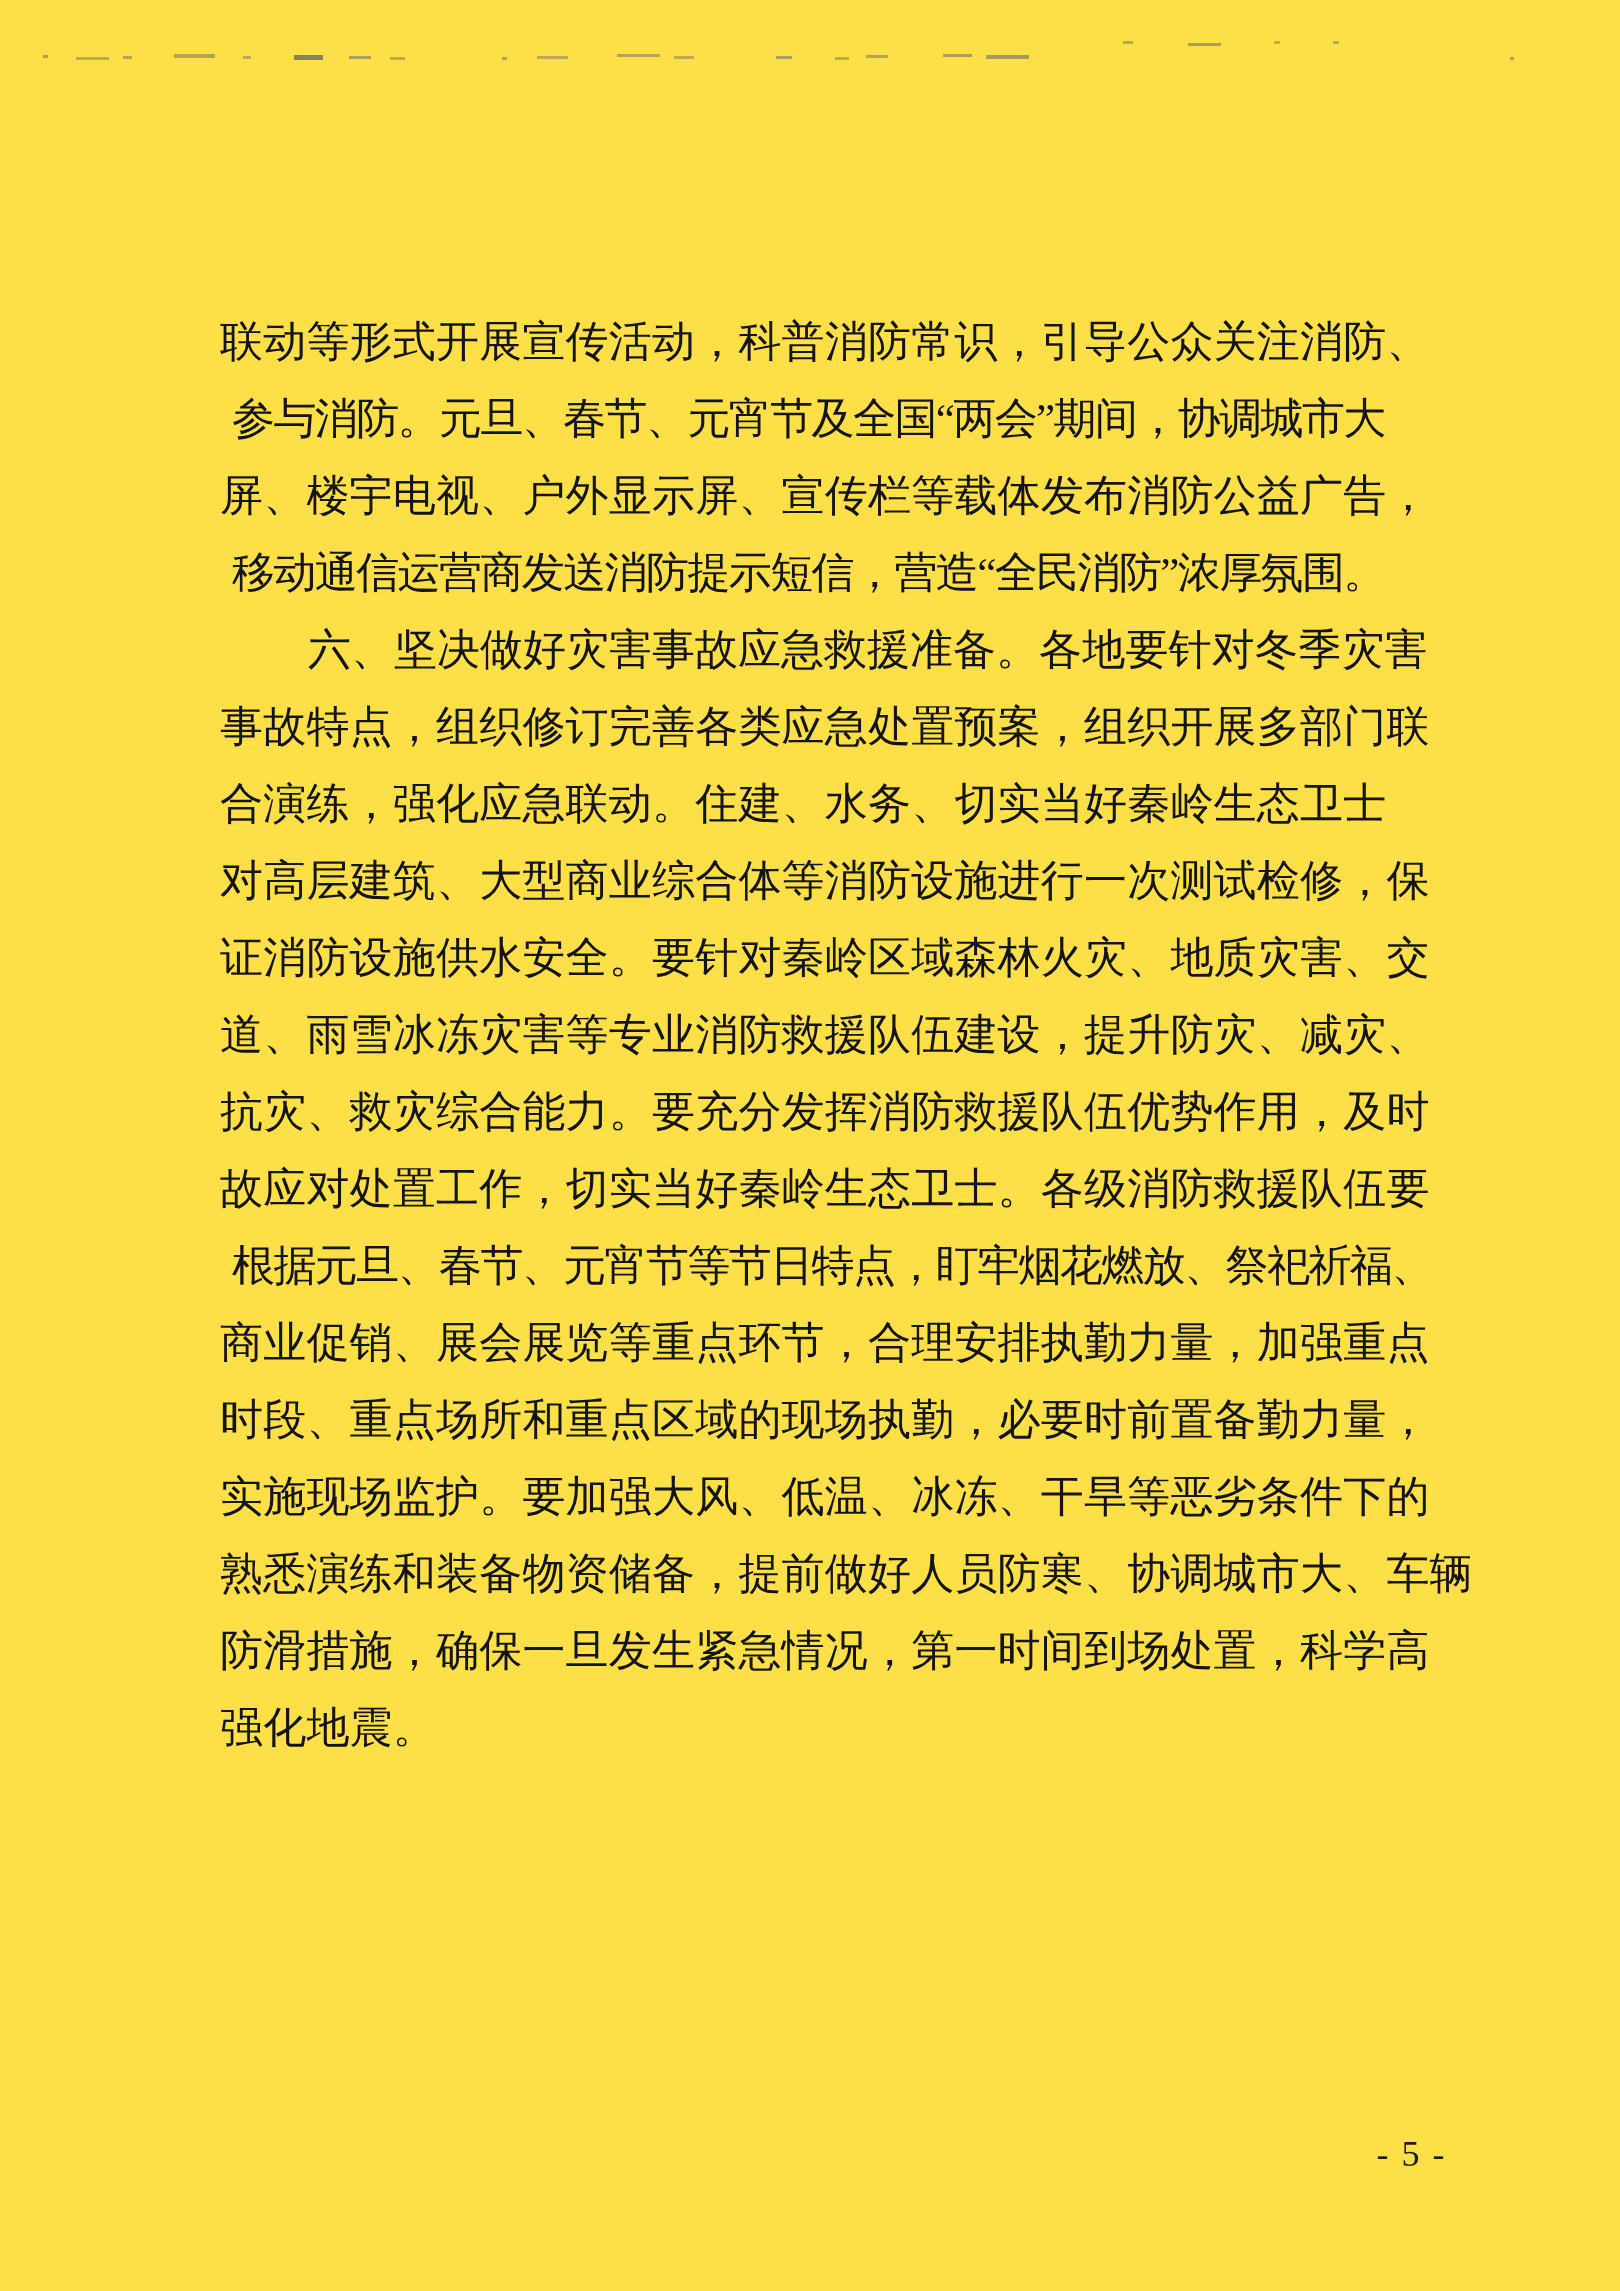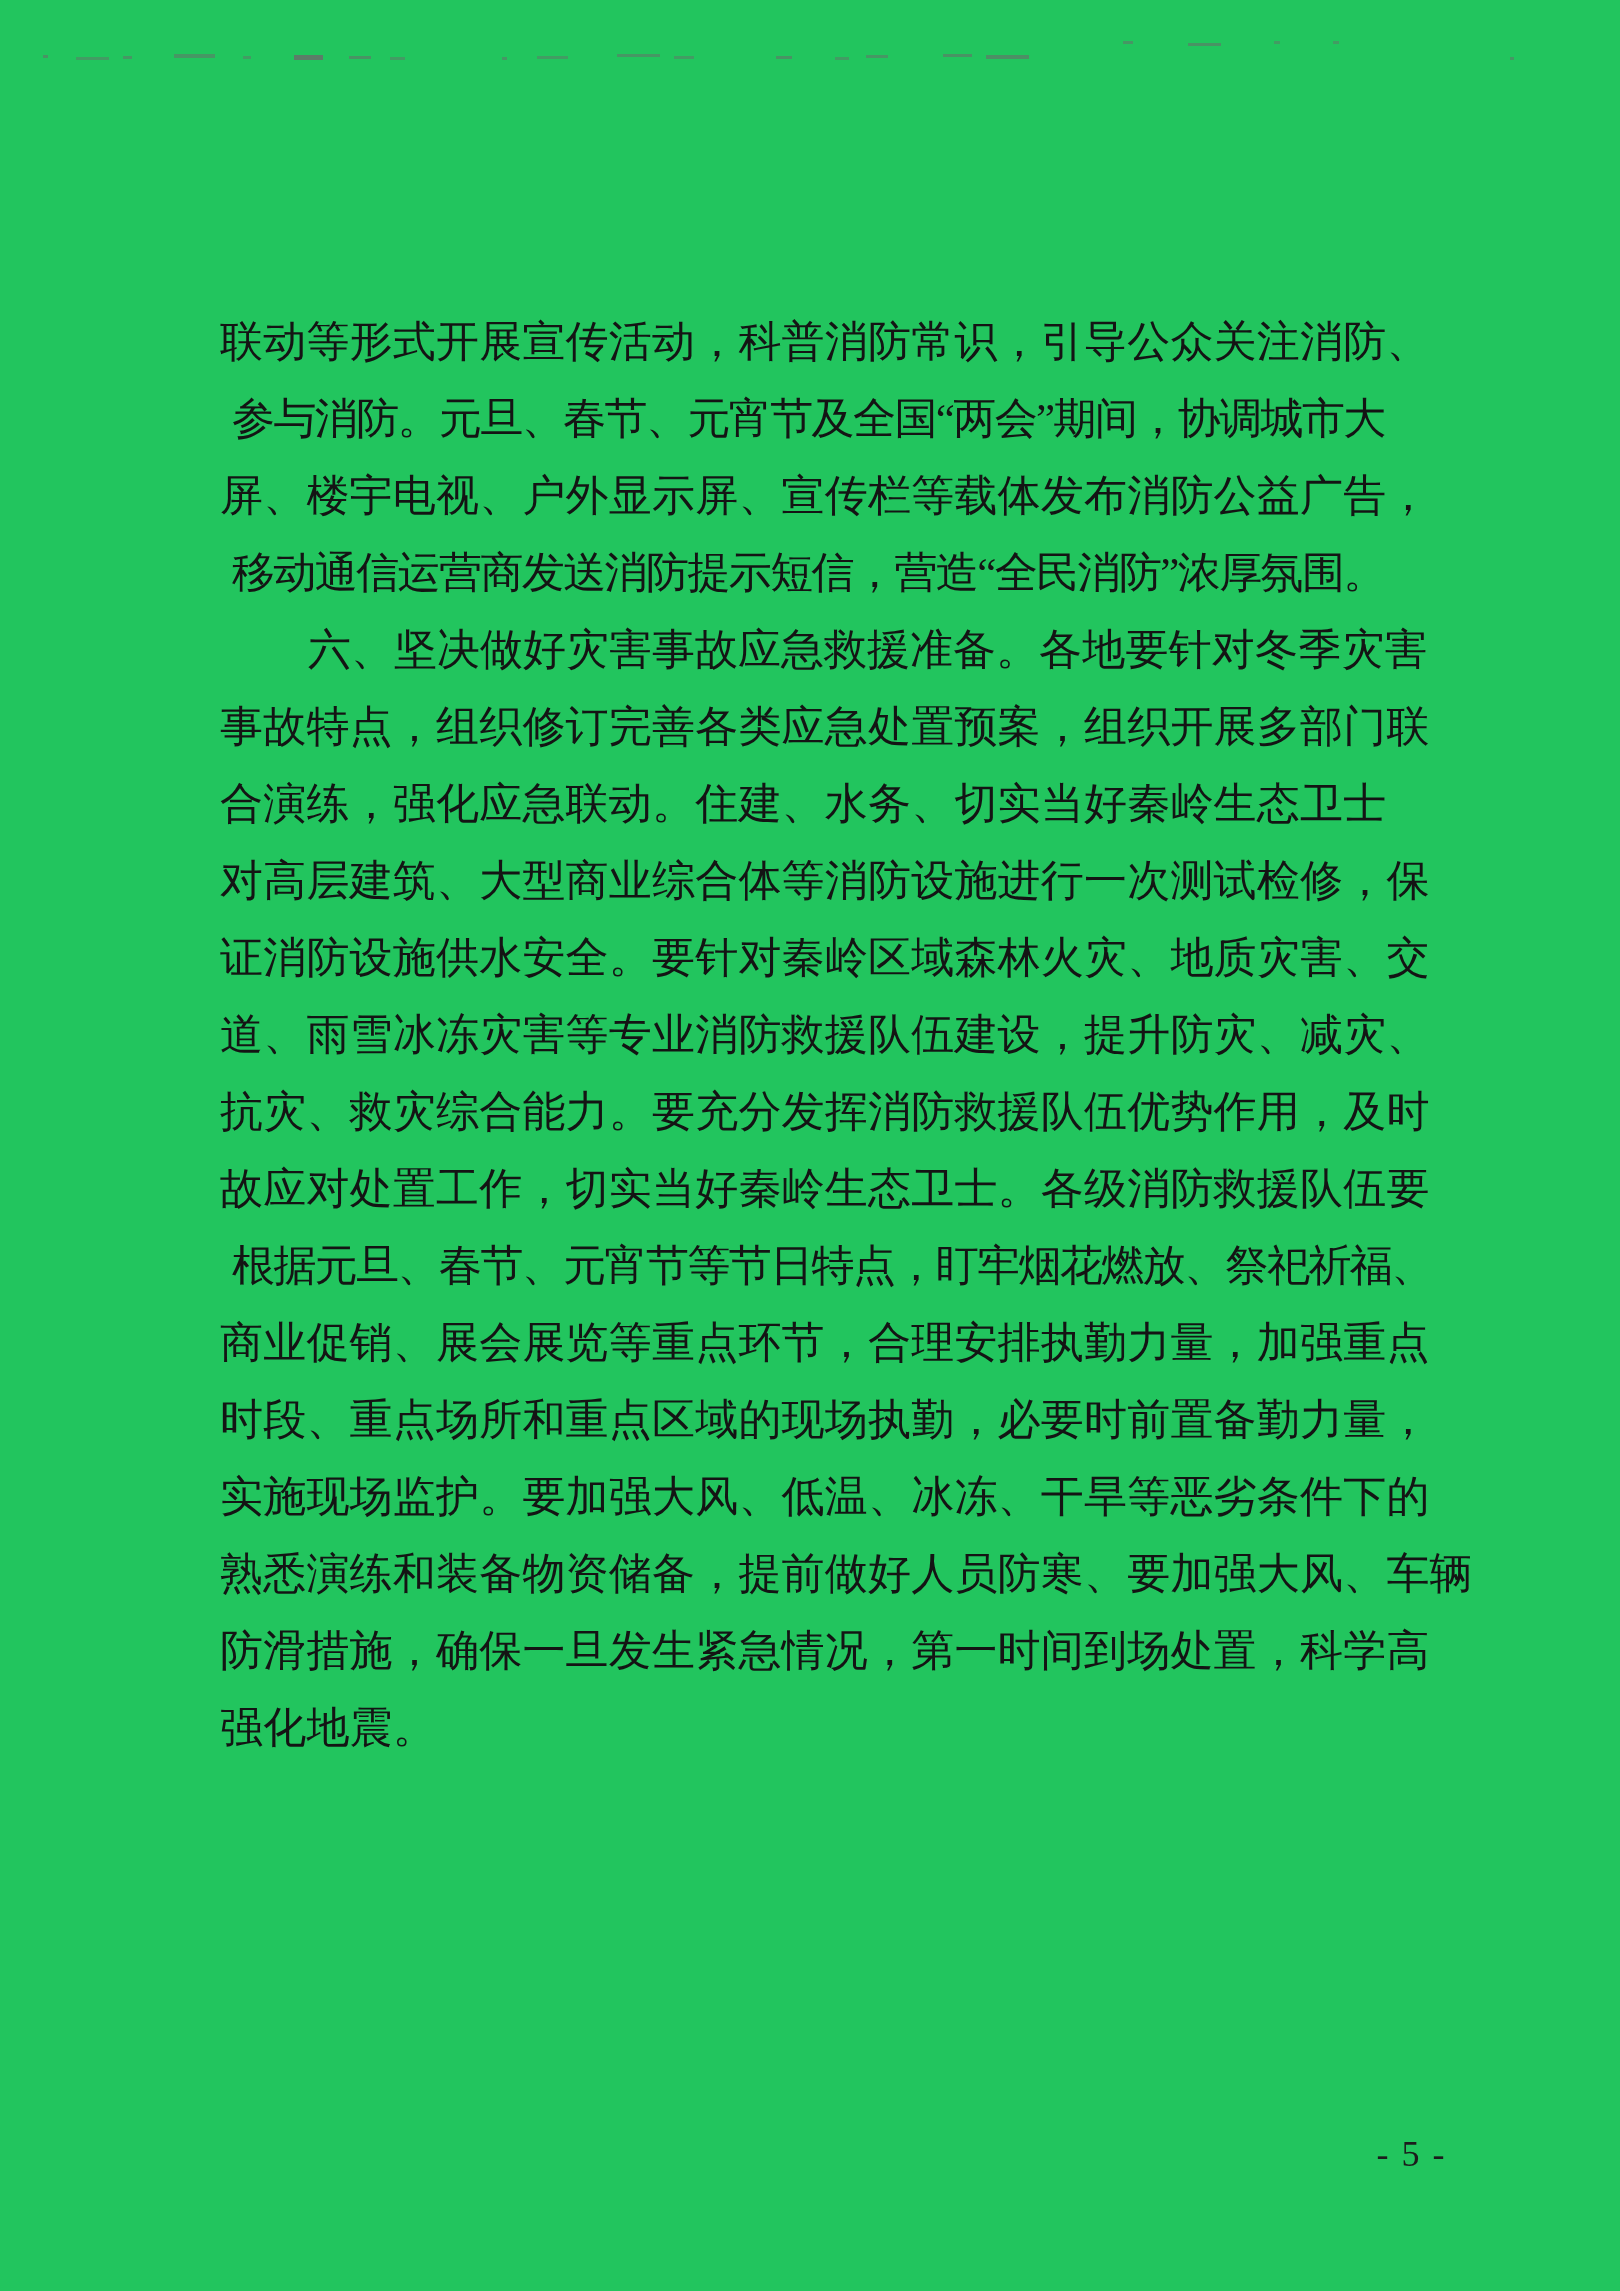--- a/index.html
+++ b/index.html
@@ -4,21 +4,21 @@
 <style>
   html, body {
     margin: 0;
     padding: 0;
     background: #ffffff;
   }
   .page {
     position: relative;
     width: 1620px;
     height: 2292px;
-    background: #22c55e;
+    background: #fde047;
     overflow: hidden;
     font-family: "Liberation Serif", "DejaVu Serif", serif;
     color: #141414;
   }
   
   .noise {
     position: absolute;
     left: 0; top: 0;
     width: 1620px; height: 69px;
   }
@@ -100,21 +100,21 @@
     <div class="line">合演练，强化应急联动。住建、水务、切实当好秦岭生态卫士</div>
     <div class="line">对高层建筑、大型商业综合体等消防设施进行一次测试检修，保</div>
     <div class="line">证消防设施供水安全。要针对秦岭区域森林火灾、地质灾害、交</div>
     <div class="line">道、雨雪冰冻灾害等专业消防救援队伍建设，提升防灾、减灾、</div>
     <div class="line">抗灾、救灾综合能力。要充分发挥消防救援队伍优势作用，及时</div>
     <div class="line">故应对处置工作，切实当好秦岭生态卫士。各级消防救援队伍要</div>
     <div class="line tight">根据元旦、春节、元宵节等节日特点，盯牢烟花燃放、祭祀祈福、</div>
     <div class="line">商业促销、展会展览等重点环节，合理安排执勤力量，加强重点</div>
     <div class="line">时段、重点场所和重点区域的现场执勤，必要时前置备勤力量，</div>
     <div class="line">实施现场监护。要加强大风、低温、冰冻、干旱等恶劣条件下的</div>
-    <div class="line">熟悉演练和装备物资储备，提前做好人员防寒、要加强大风、车辆</div>
+    <div class="line">熟悉演练和装备物资储备，提前做好人员防寒、协调城市大、车辆</div>
     <div class="line">防滑措施，确保一旦发生紧急情况，第一时间到场处置，科学高</div>
     <div class="line">强化地震。</div>
   </div>
 
   <div class="page-number">- 5 -</div>
 
 </div>
 
 
 </body></html>

